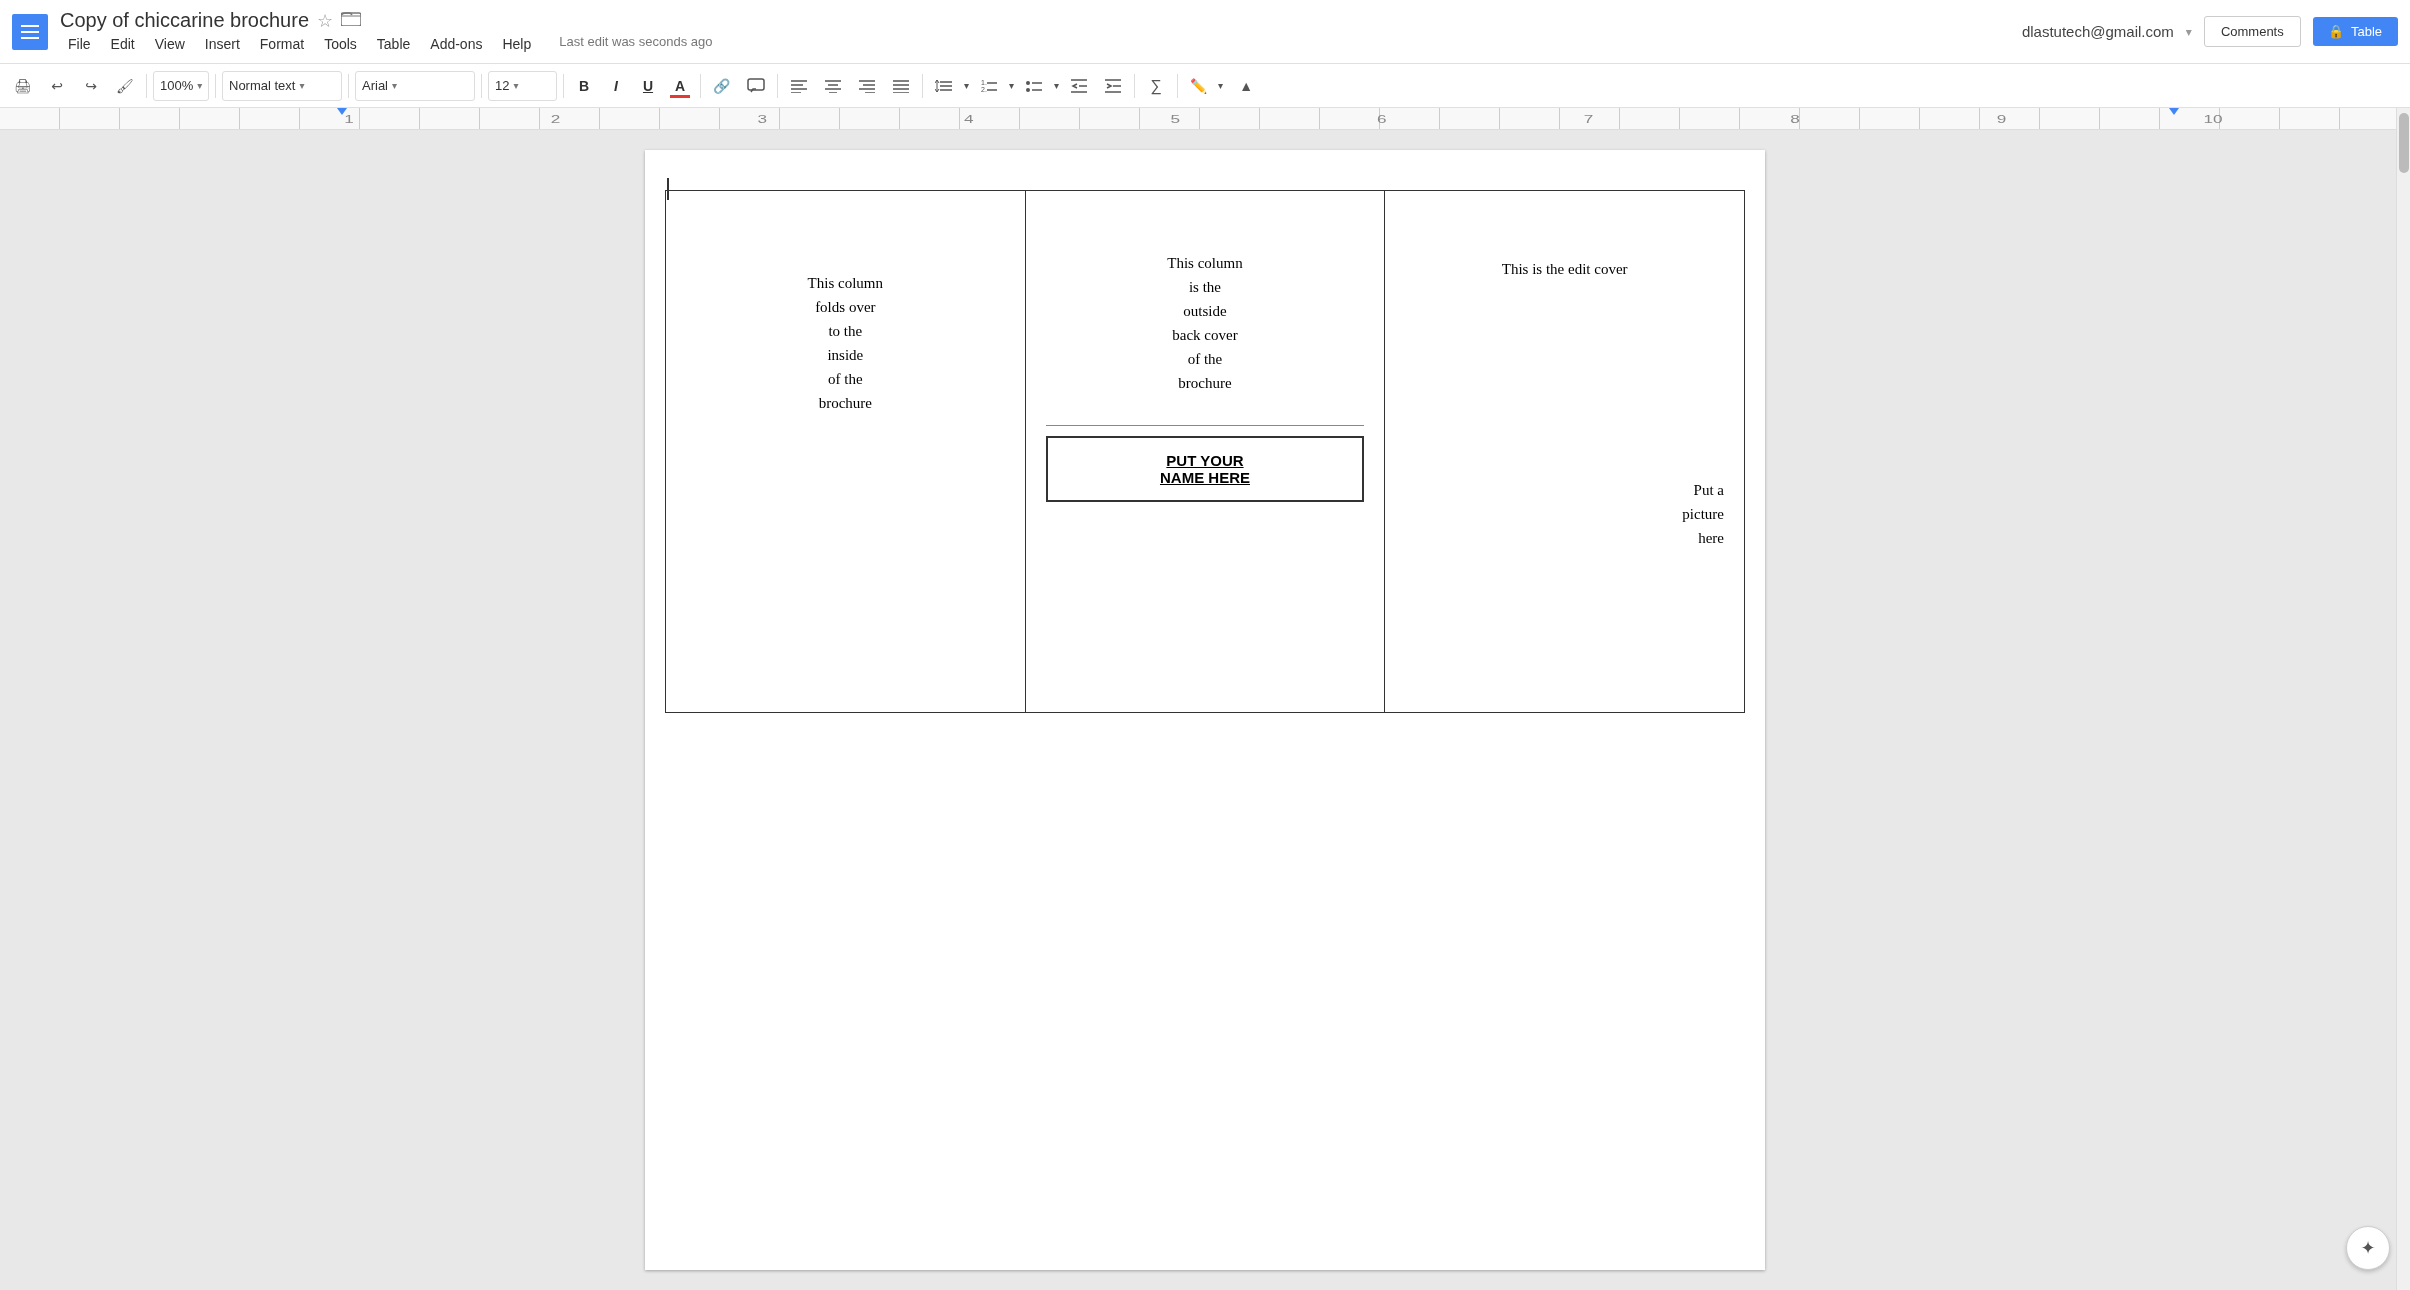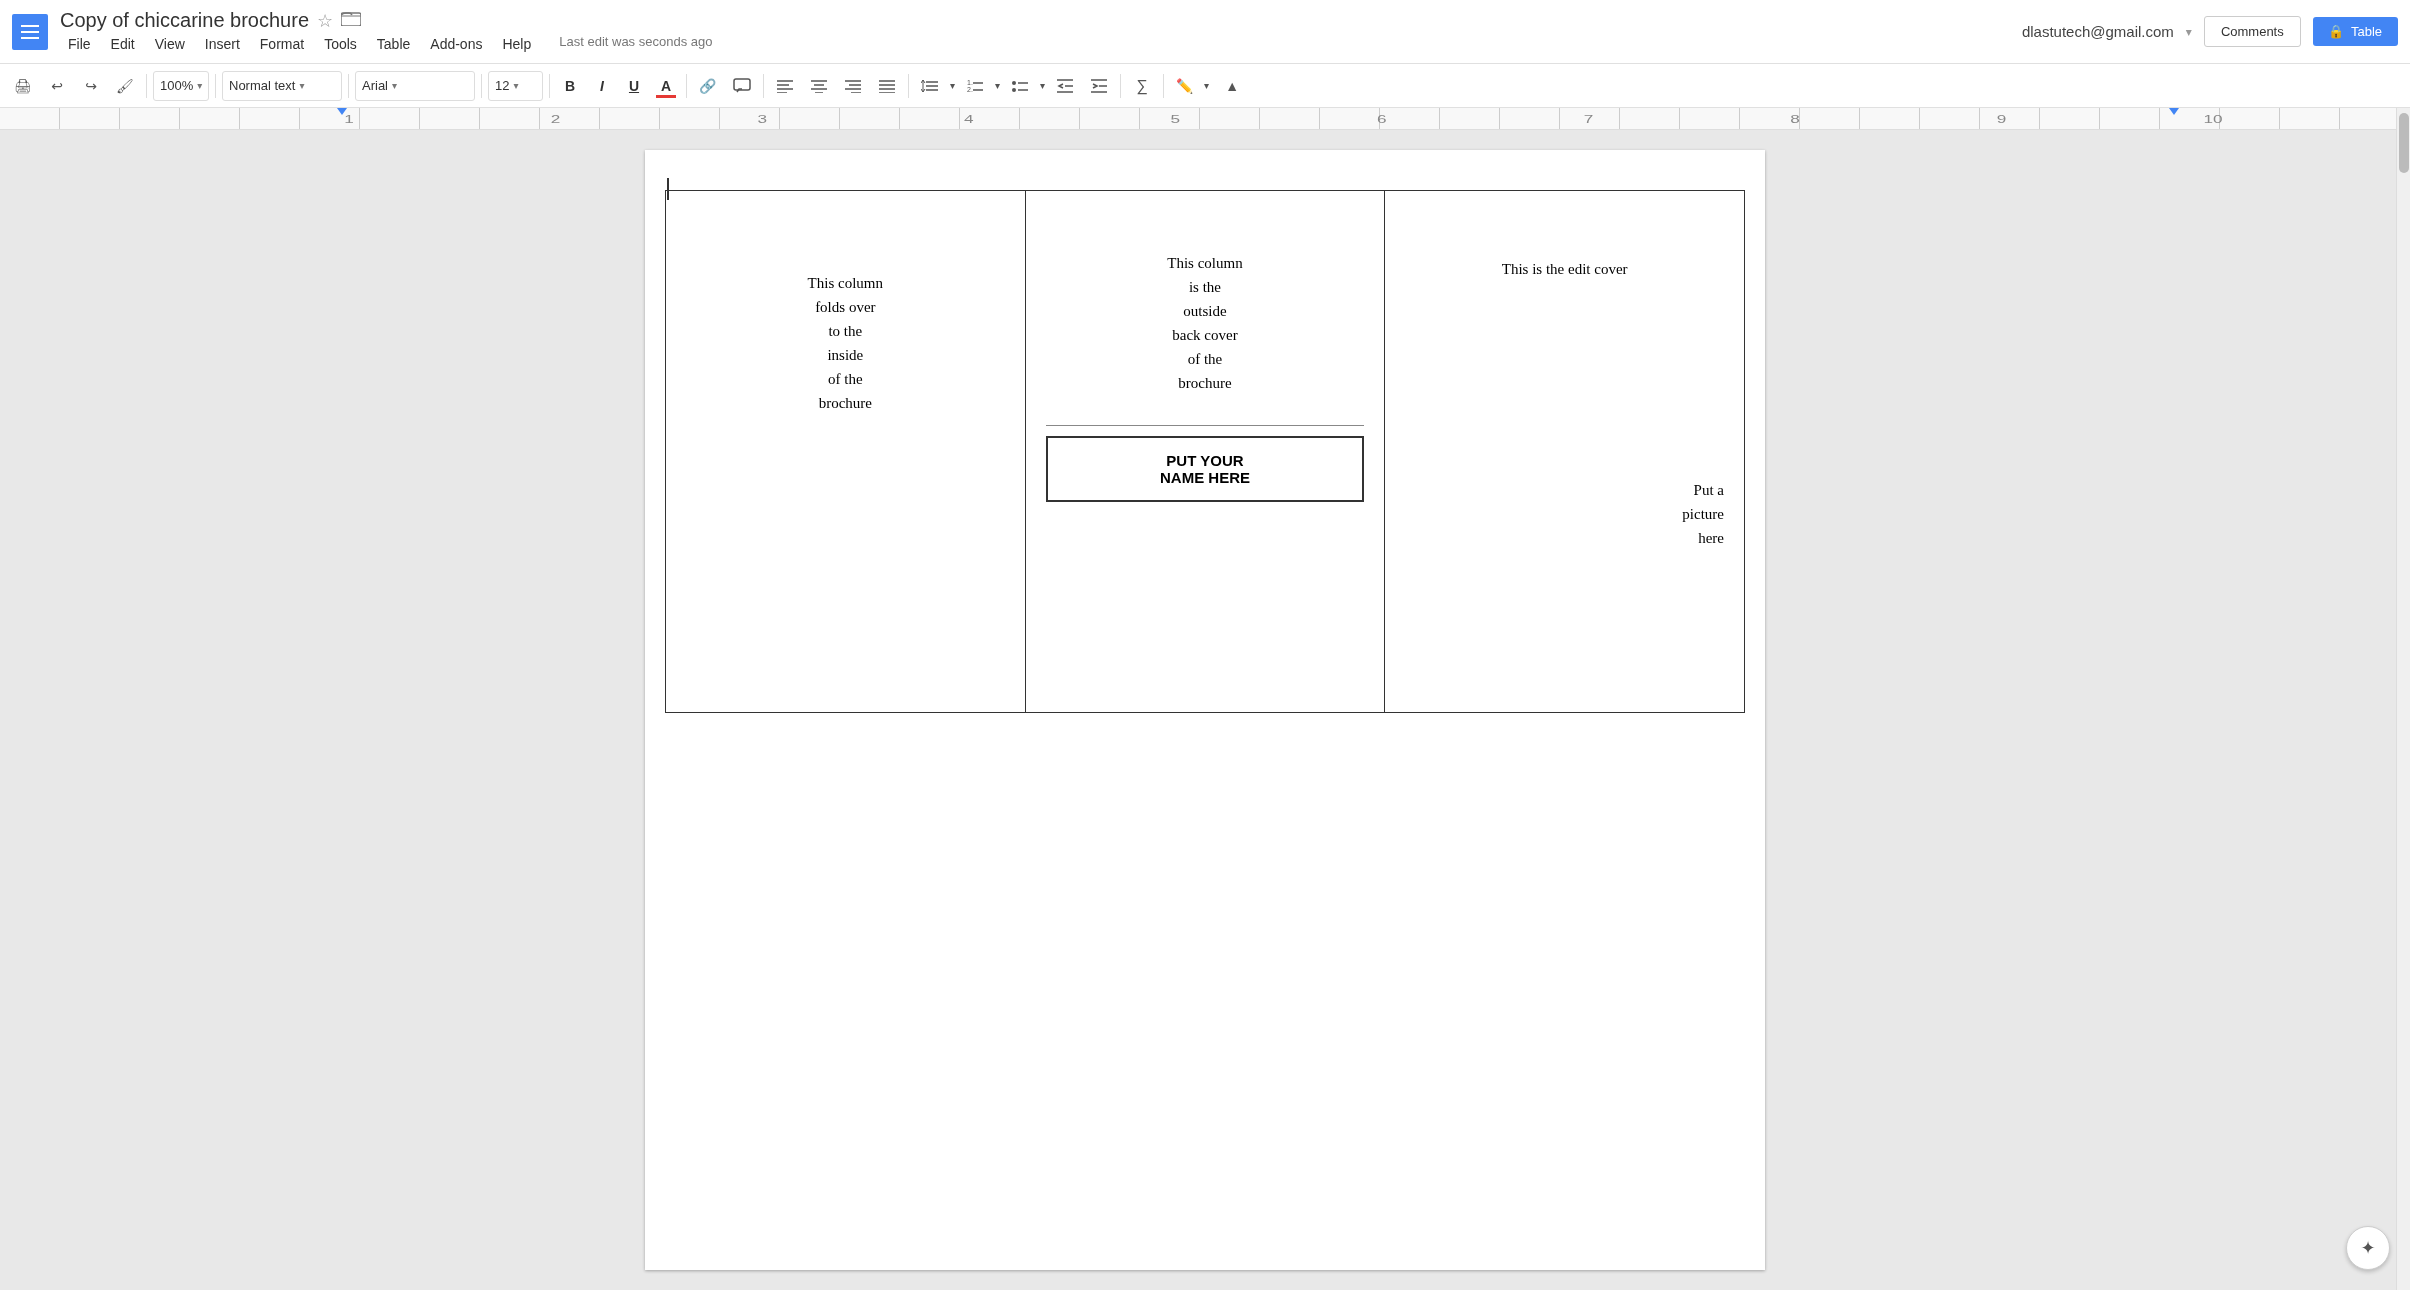--- a/index.html
+++ b/index.html
@@ -81,21 +81,21 @@
     }
     .toolbar-dropdown {
       display: flex; align-items: center; border: 1px solid #ddd; border-radius: 3px;
       padding: 2px 6px; cursor: pointer; background: #fff; height: 30px;
       font-size: 13px; color: #333; gap: 4px;
     }
     .toolbar-dropdown .arrow { font-size: 10px; color: #777; }
     #zoom-selector { width: 56px; }
     #style-selector { width: 120px; }
     #font-selector { width: 120px; }
-    #size-selector { width: 55px; }
+    #size-selector { width: 69px; }
 
     .toolbar-format-btn {
       width: 28px; height: 28px; border: none; background: none;
       cursor: pointer; border-radius: 2px; display: flex; align-items: center; justify-content: center;
       font-size: 14px; color: #333; font-weight: bold;
     }
 
     
     #ruler {
       background: #f8f8f8; height: 22px; border-bottom: 1px solid #ddd;
@@ -174,20 +174,21 @@
       margin: 10px 0;
     }
     .name-box {
       border: 2px solid #333;
       text-align: center;
       font-weight: bold;
       font-size: 15px;
       padding: 14px 10px;
       margin: 10px 0;
       font-family: Arial, sans-serif;
+      text-decoration: underline;
     }
     .col3-top-text {
       text-align: center;
       font-family: Georgia, serif;
       font-size: 15px;
       padding-top: 50px;
       padding-bottom: 200px;
     }
     .col3-bottom-text {
       text-align: center;

